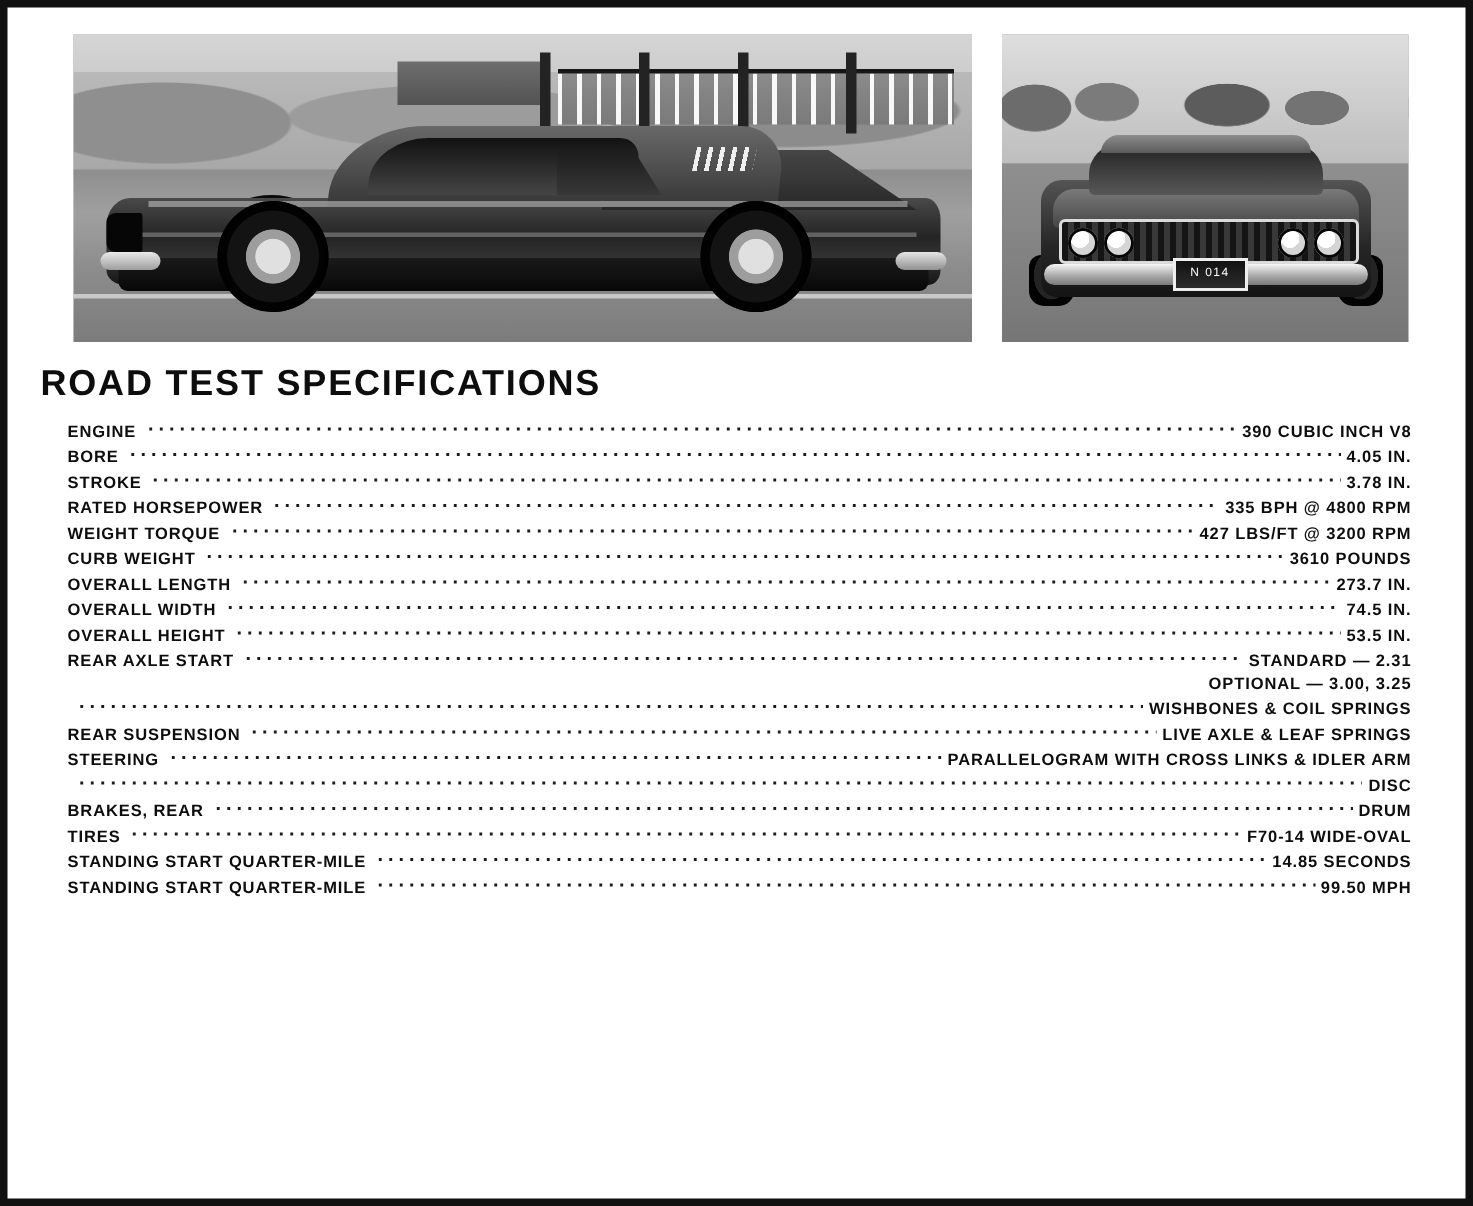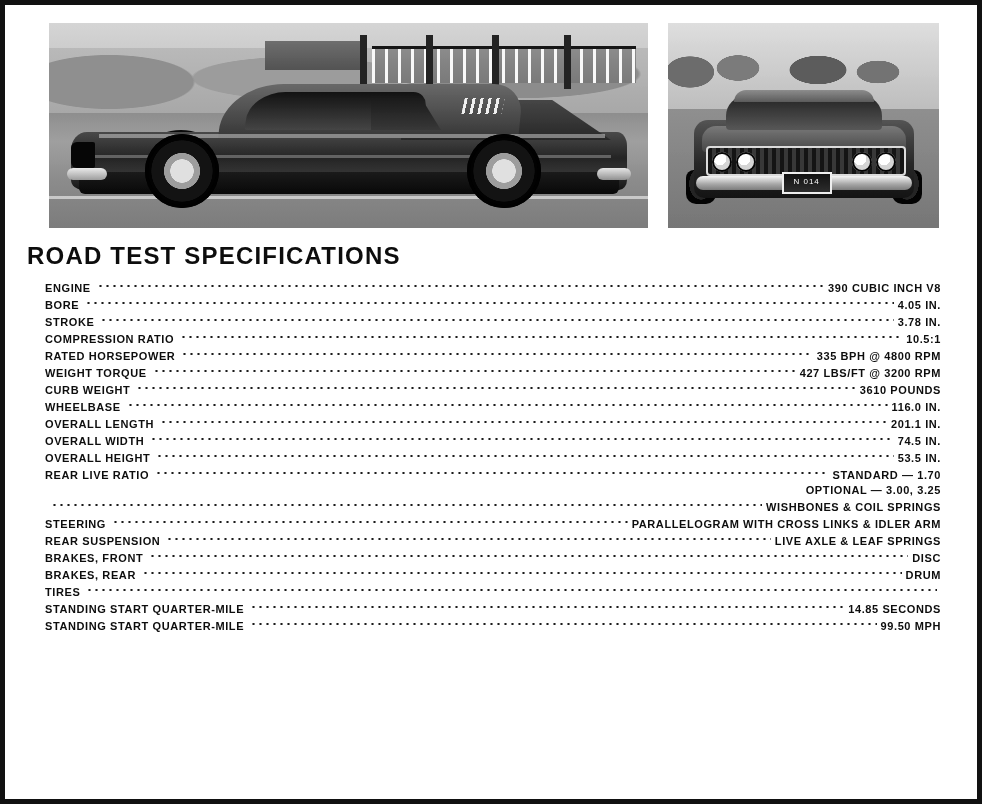--- a/index.html
+++ b/index.html
@@ -351,94 +351,84 @@
           <span class="label">BORE</span>
           <span class="dots"></span>
           <span class="value">4.05  IN.</span>
         </div>
         <div class="row">
           <span class="label">STROKE</span>
           <span class="dots"></span>
           <span class="value">3.78  IN.</span>
         </div>
         <div class="row">
-          <span class="label">COMPRESSION RATIO</span>
-          <span class="dots"></span>
-          <span class="value">10.5:1</span>
-        </div>
-        <div class="row">
           <span class="label">RATED HORSEPOWER</span>
           <span class="dots"></span>
           <span class="value">335 BPH @ 4800 RPM</span>
         </div>
         <div class="row">
           <span class="label">WEIGHT TORQUE</span>
           <span class="dots"></span>
           <span class="value">427 LBS/FT @ 3200 RPM</span>
         </div>
         <div class="row">
           <span class="label">CURB WEIGHT</span>
           <span class="dots"></span>
           <span class="value">3610 POUNDS</span>
         </div>
         <div class="row">
-          <span class="label">WHEELBASE</span>
-          <span class="dots"></span>
-          <span class="value">116.0 IN.</span>
-        </div>
-        <div class="row">
           <span class="label">OVERALL  LENGTH</span>
           <span class="dots"></span>
-          <span class="value">201.1 IN.</span>
+          <span class="value">273.7 IN.</span>
         </div>
         <div class="row">
           <span class="label">OVERALL  WIDTH</span>
           <span class="dots"></span>
           <span class="value">74.5  IN.</span>
         </div>
         <div class="row">
           <span class="label">OVERALL  HEIGHT</span>
           <span class="dots"></span>
           <span class="value">53.5  IN.</span>
         </div>
         <div class="row">
-          <span class="label">REAR LIVE RATIO</span>
-          <span class="dots"></span>
-          <span class="value">STANDARD — 1.70</span>
+          <span class="label">REAR AXLE START</span>
+          <span class="dots"></span>
+          <span class="value">STANDARD — 2.31</span>
         </div>
         <div class="row continuation">
           <span class="value">OPTIONAL — 3.00, 3.25</span>
         </div>
         <div class="row">
           <span class="dots"></span>
           <span class="value">WISHBONES &amp; COIL SPRINGS</span>
         </div>
         <div class="row">
+          <span class="label">REAR SUSPENSION</span>
+          <span class="dots"></span>
+          <span class="value">LIVE AXLE &amp; LEAF SPRINGS</span>
+        </div>
+        <div class="row">
           <span class="label">STEERING</span>
           <span class="dots"></span>
           <span class="value">PARALLELOGRAM WITH CROSS LINKS &amp; IDLER ARM</span>
         </div>
         <div class="row">
-          <span class="label">REAR SUSPENSION</span>
-          <span class="dots"></span>
-          <span class="value">LIVE AXLE &amp; LEAF SPRINGS</span>
-        </div>
-        <div class="row">
-          <span class="label">BRAKES, FRONT</span>
           <span class="dots"></span>
           <span class="value">DISC</span>
         </div>
         <div class="row">
           <span class="label">BRAKES, REAR</span>
           <span class="dots"></span>
           <span class="value">DRUM</span>
         </div>
         <div class="row">
           <span class="label">TIRES</span>
           <span class="dots"></span>
+          <span class="value">F70-14  WIDE-OVAL</span>
         </div>
         <div class="row">
           <span class="label">STANDING START QUARTER-MILE</span>
           <span class="dots"></span>
           <span class="value">14.85 SECONDS</span>
         </div>
         <div class="row">
           <span class="label">STANDING START QUARTER-MILE</span>
           <span class="dots"></span>
           <span class="value">99.50 MPH</span>

